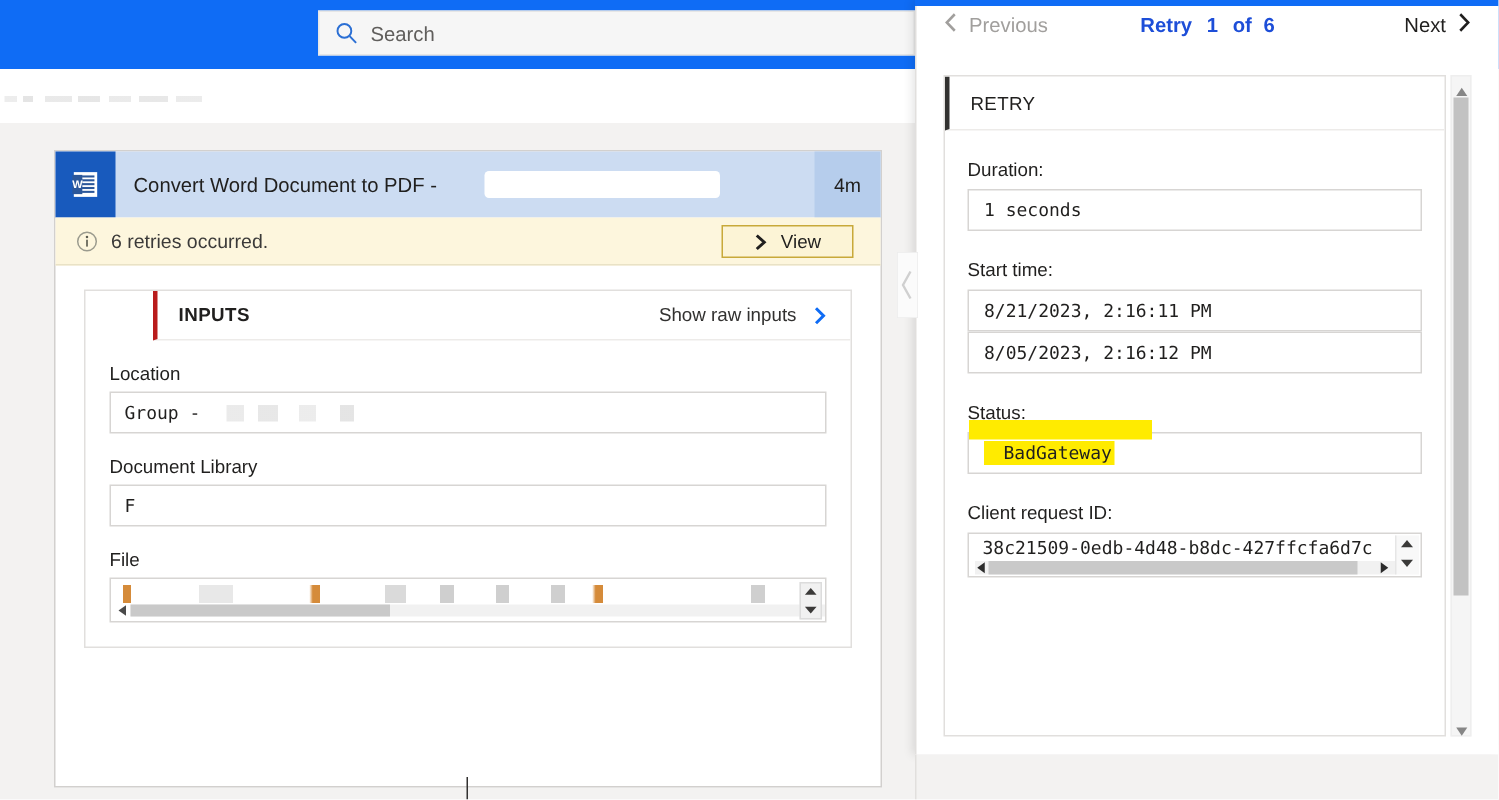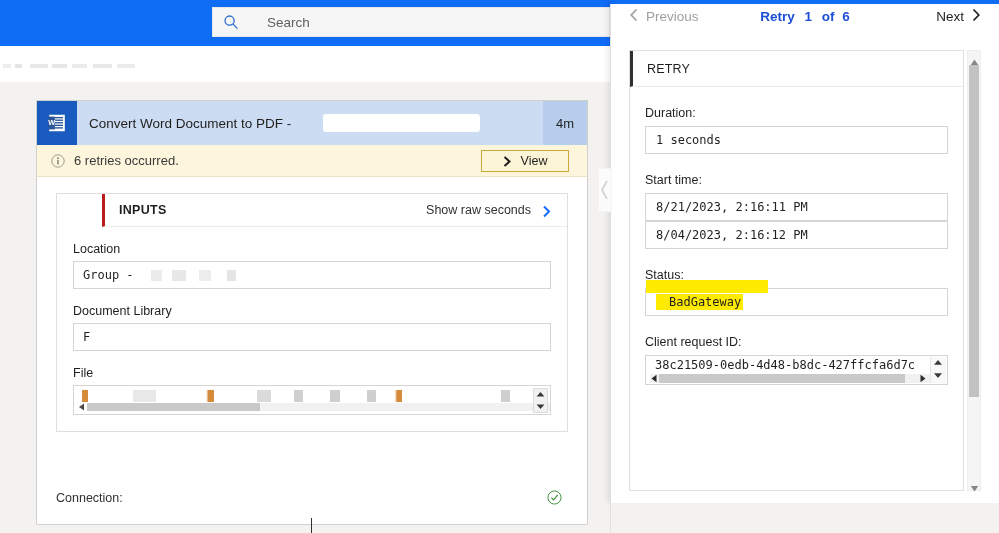--- a/index.html
+++ b/index.html
@@ -14,21 +14,21 @@
   #app { position: relative; width: 999px; height: 533px; background: #fff; }
 
   
   .topbar {
     position: absolute; left: 0; top: 0; width: 999px; height: 46px;
     background: #0f6cf5;
   }
   .search-box {
     position: absolute; left: 212px; top: 7px; width: 398px; height: 30px;
     background: #f6f6f6; border: 1px solid #e6e6e6;
-    display: flex; align-items: center; padding-left: 10px; gap: 20px;
+    display: flex; align-items: center; padding-left: 10px;
   }
   .search-icon { width: 16px; height: 16px; flex: 0 0 16px; margin-right: 8px; }
   .search-placeholder { font-size: 13.5px; color: #605e5c; }
 
   
   .crumbbar {
     position: absolute; left: 0; top: 46px; width: 999px; height: 36px;
     background: #ffffff;
   }
   .crumb-ghost {
@@ -308,21 +308,21 @@
             <polyline points="1.5,1 6.5,5.5 1.5,10" fill="none" stroke="#201f1e" stroke-width="2"></polyline>
           </svg>
         </span>
         <span>View</span>
       </div>
     </div>
 
     <div class="inputs-panel">
       <div class="inputs-head">
         <span class="inputs-label">INPUTS</span>
-        <span class="show-raw">Show raw seconds</span>
+        <span class="show-raw">Show raw inputs</span>
         <span class="show-raw-chev">
           <svg viewBox="0 0 10 13" width="10" height="13">
             <polyline points="2,1.5 7,6.5 2,11.5" fill="none" stroke="#0f6cf5" stroke-width="2"></polyline>
           </svg>
         </span>
       </div>
 
       <div class="field">
         <div class="field-label">Location</div>
         <div class="field-box">
@@ -353,29 +353,20 @@
               <polygon points="6.5,3 2.6,7.5 10.4,7.5" fill="#3b3a39"></polygon>
               <polygon points="6.5,20 2.6,15.5 10.4,15.5" fill="#3b3a39"></polygon>
             </svg>
           </span>
         </div>
       </div>
 
       <div style="height:16px"></div>
     </div>
 
-    <div class="connection-row">
-      <span class="connection-label">Connection:</span>
-      <span class="check-icon">
-        <svg viewBox="0 0 16 16" width="15" height="15">
-          <circle cx="8" cy="8" r="7" fill="none" stroke="#3a8a3a" stroke-width="1"></circle>
-          <polyline points="4.6,8.2 7,10.6 11.5,5.2" fill="none" stroke="#3a8a3a" stroke-width="1.2"></polyline>
-        </svg>
-      </span>
-    </div>
   </div>
 
   <div class="connector-bottom"></div>
 
   <div class="rpanel">
 
     <div class="nav-prev">
       <span>
         <svg viewBox="0 0 10 14" width="10" height="14">
           <polyline points="7.5,1.5 2.2,7 7.5,12.5" fill="none" stroke="#a19f9d" stroke-width="1.7"></polyline>
@@ -409,21 +400,21 @@
         <div class="rfield-label">Duration:</div>
         <div class="rfield-box">1 seconds</div>
       </div>
 
       <div class="rfield">
         <div class="rfield-label">Start time:</div>
         <div class="rfield-box">8/21/2023, 2:16:11 PM</div>
       </div>
 
       <div class="rfield">
-        <div class="rfield-box">8/04/2023, 2:16:12 PM</div>
+        <div class="rfield-box">8/05/2023, 2:16:12 PM</div>
       </div>
 
       <div class="rfield">
         <div class="rfield-label">Status:</div>
         <div class="rfield-box">
           <span class="status-hl-bar"></span>
           <span class="hl" style="position:relative">BadGateway</span>
         </div>
       </div>
 

